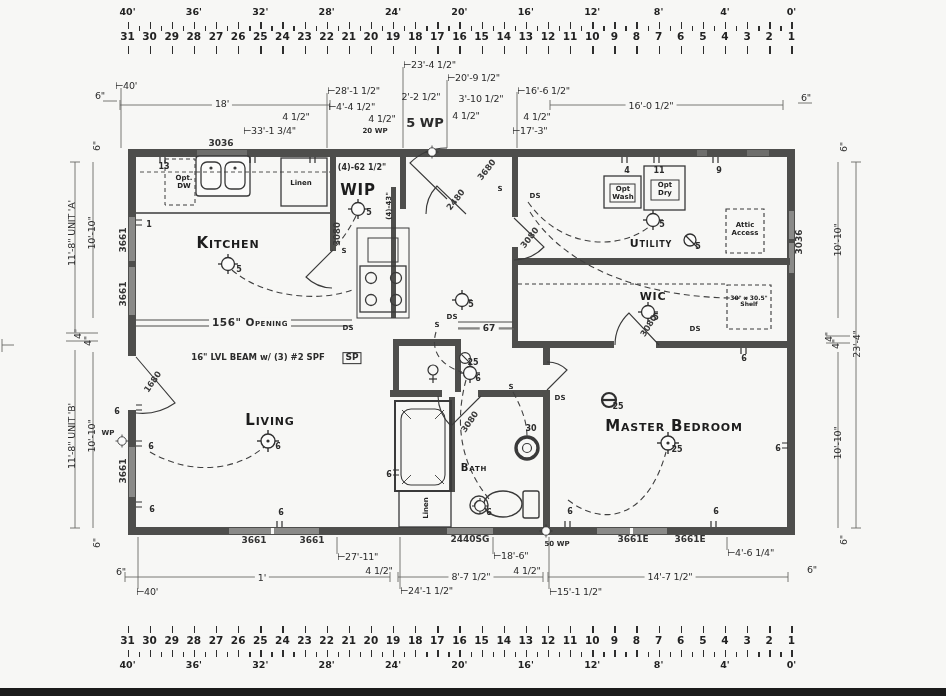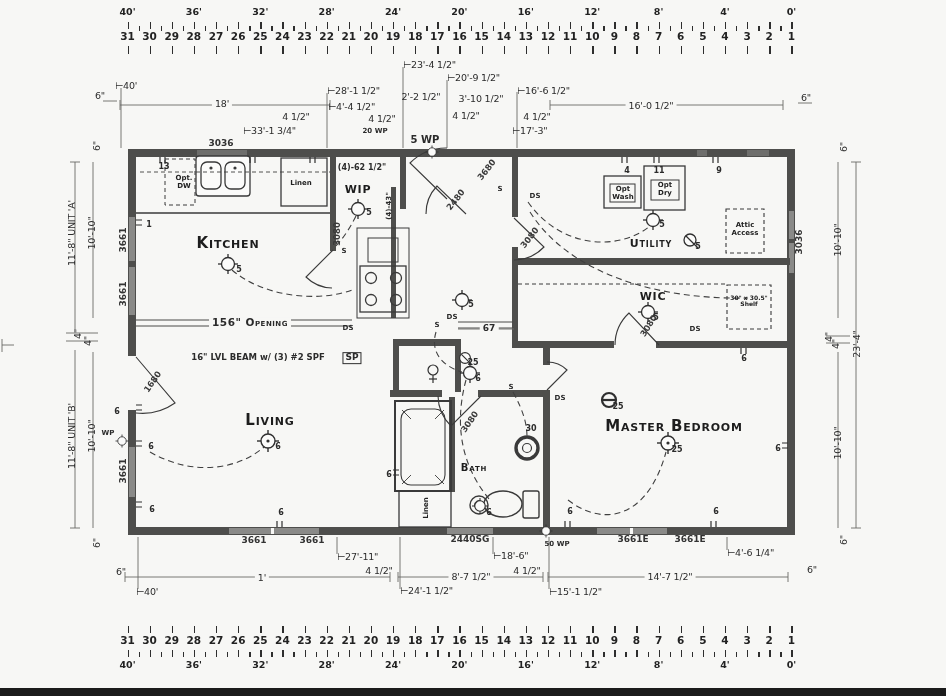--- a/index.html
+++ b/index.html
@@ -490,21 +490,21 @@
       <div class="tick" style="left: 769.27px; top: 626px; height: 7px;"></div>
       <div class="tick" style="left: 769.27px; top: 650px; height: 7px;"></div>
       <div class="tick" style="left: 780.335px; top: 652px; height: 5px;"></div>
       <div class="rnum" style="left: 791.4px; top: 634px;">1</div>
       <div class="tick" style="left: 791.4px; top: 626px; height: 7px;"></div>
       <div class="tick" style="left: 791.4px; top: 650px; height: 7px;"></div>
       <div class="rfeet" style="left: 791.4px; top: 659px;">0'</div>
     </div>
 <div class="layer">
       <div class="lbl room" style="left: 228px; top: 243px; transform: translate(-50%, -50%); font-size: 15px;">Kitchen</div>
-      <div class="lbl room" style="left: 358px; top: 190px; transform: translate(-50%, -50%); font-size: 11px; text-align: right;">WIP</div>
+      <div class="lbl room" style="left: 358px; top: 190px; transform: translate(-50%, -50%); font-size: 15px; text-align: right;">WIP</div>
       <div class="lbl room" style="left: 651px; top: 244px; transform: translate(-50%, -50%); font-size: 11px;">Utility</div>
       <div class="lbl room" style="left: 653px; top: 297px; transform: translate(-50%, -50%); font-size: 11px;">WIC</div>
       <div class="lbl room" style="left: 270px; top: 420px; transform: translate(-50%, -50%); font-size: 15px;">Living</div>
       <div class="lbl room" style="left: 474px; top: 468px; transform: translate(-50%, -50%); font-size: 10px;">Bath</div>
       <div class="lbl room" style="left: 674px; top: 426px; transform: translate(-50%, -50%); font-size: 15px;">Master Bedroom</div>
     </div>
 <div class="layer">
       <div class="lbl dim" style="left: 100px; top: 96px; transform: translate(-50%, -50%);">6"</div>
       <div class="lbl dim" style="left: 115px; top: 86px; transform: translate(0px, -50%);">⊢40'</div>
       <div class="lbl dim bg" style="left: 222px; top: 104px; transform: translate(-50%, -50%);">18'</div>
@@ -594,21 +594,21 @@
       <div class="lbl fixture" style="left: 427px; top: 508px; transform: translate(-50%, -50%) rotate(-90deg);">Linen</div>
     </div>
 <div class="layer">
       <div class="lbl note bg sc" style="left: 250px; top: 323px; transform: translate(-50%, -50%);">156" Opening</div>
       <div class="lbl note" style="left: 258px; top: 358px; transform: translate(-50%, -50%); font-size: 8.5px;">16" LVL BEAM w/ (3) #2 SPF</div>
       <div class="lbl note bg" style="left: 489px; top: 329px; transform: translate(-50%, -50%); font-size: 9px;">67</div>
       <div class="lbl note boxed" style="left: 352px; top: 358px; transform: translate(-50%, -50%); font-size: 9px;">SP</div>
       <div class="lbl note" style="left: 362px; top: 168px; transform: translate(-50%, -50%); font-size: 8px;">(4)-62 1/2"</div>
       <div class="lbl note" style="left: 390px; top: 206px; transform: translate(-50%, -50%) rotate(-90deg); font-size: 7px;">(4)-43"</div>
       <div class="lbl note" style="left: 375px; top: 132px; transform: translate(-50%, -50%); font-size: 7px;">20 WP</div>
-      <div class="lbl note" style="left: 425px; top: 140px; transform: translate(-50%, -50%); font-size: 10px;">5 WP</div>
+      <div class="lbl note" style="left: 425px; top: 123px; transform: translate(-50%, -50%); font-size: 13px;">5 WP</div>
       <div class="lbl note" style="left: 108px; top: 434px; transform: translate(-50%, -50%); font-size: 7px;">WP</div>
       <div class="lbl note" style="left: 557px; top: 545px; transform: translate(-50%, -50%); font-size: 7px;">50 WP</div>
       <div class="lbl note" style="left: 348px; top: 329px; transform: translate(-50%, -50%); font-size: 7px;">DS</div>
       <div class="lbl note" style="left: 452px; top: 318px; transform: translate(-50%, -50%); font-size: 7px;">DS</div>
       <div class="lbl note" style="left: 535px; top: 197px; transform: translate(-50%, -50%); font-size: 7px;">DS</div>
       <div class="lbl note" style="left: 695px; top: 330px; transform: translate(-50%, -50%); font-size: 7px;">DS</div>
       <div class="lbl note" style="left: 560px; top: 399px; transform: translate(-50%, -50%); font-size: 7px;">DS</div>
       <div class="lbl note" style="left: 500px; top: 190px; transform: translate(-50%, -50%); font-size: 7px;">S</div>
       <div class="lbl note" style="left: 437px; top: 326px; transform: translate(-50%, -50%); font-size: 7px;">S</div>
       <div class="lbl note" style="left: 344px; top: 252px; transform: translate(-50%, -50%); font-size: 7px;">S</div>

